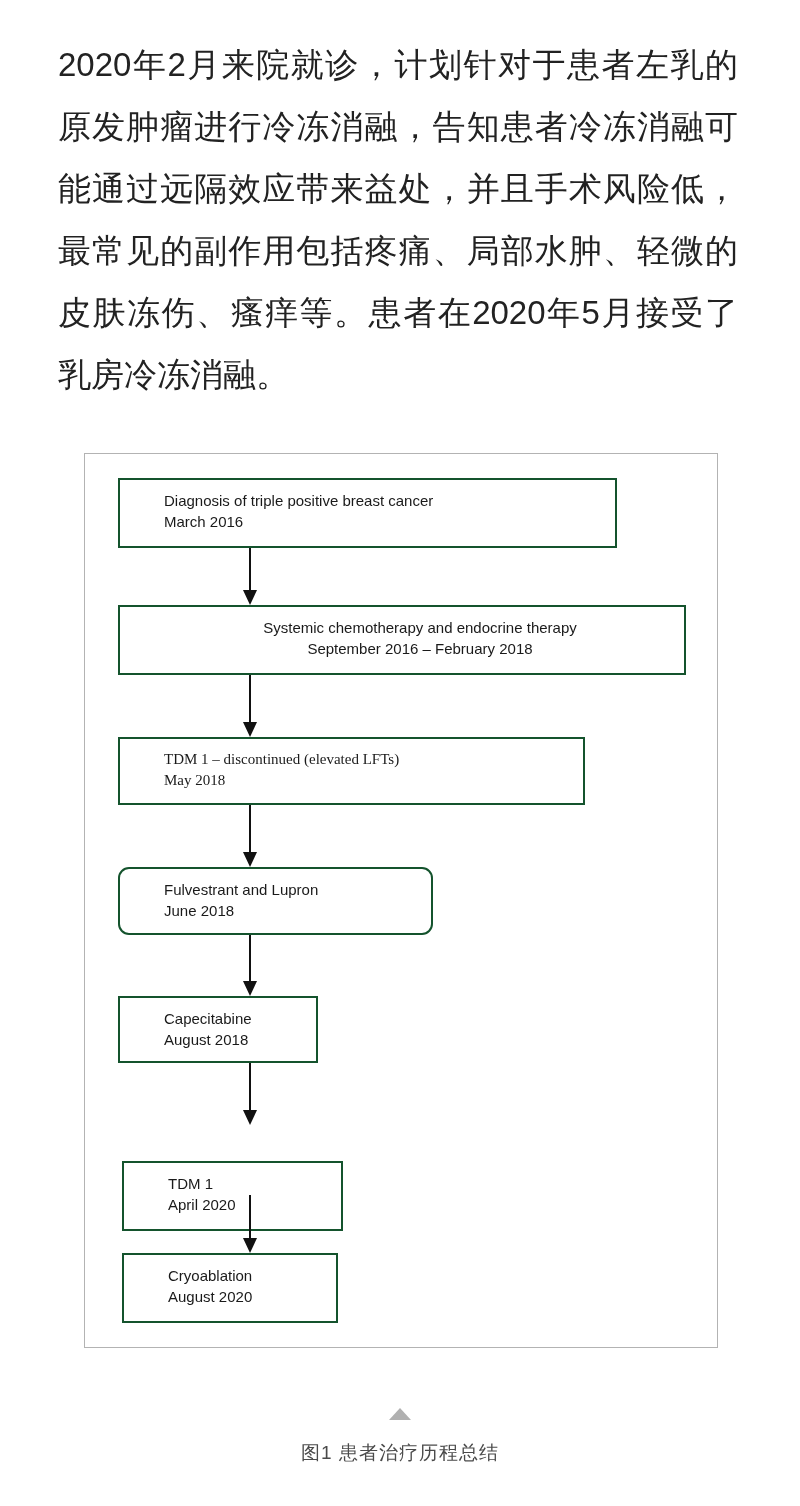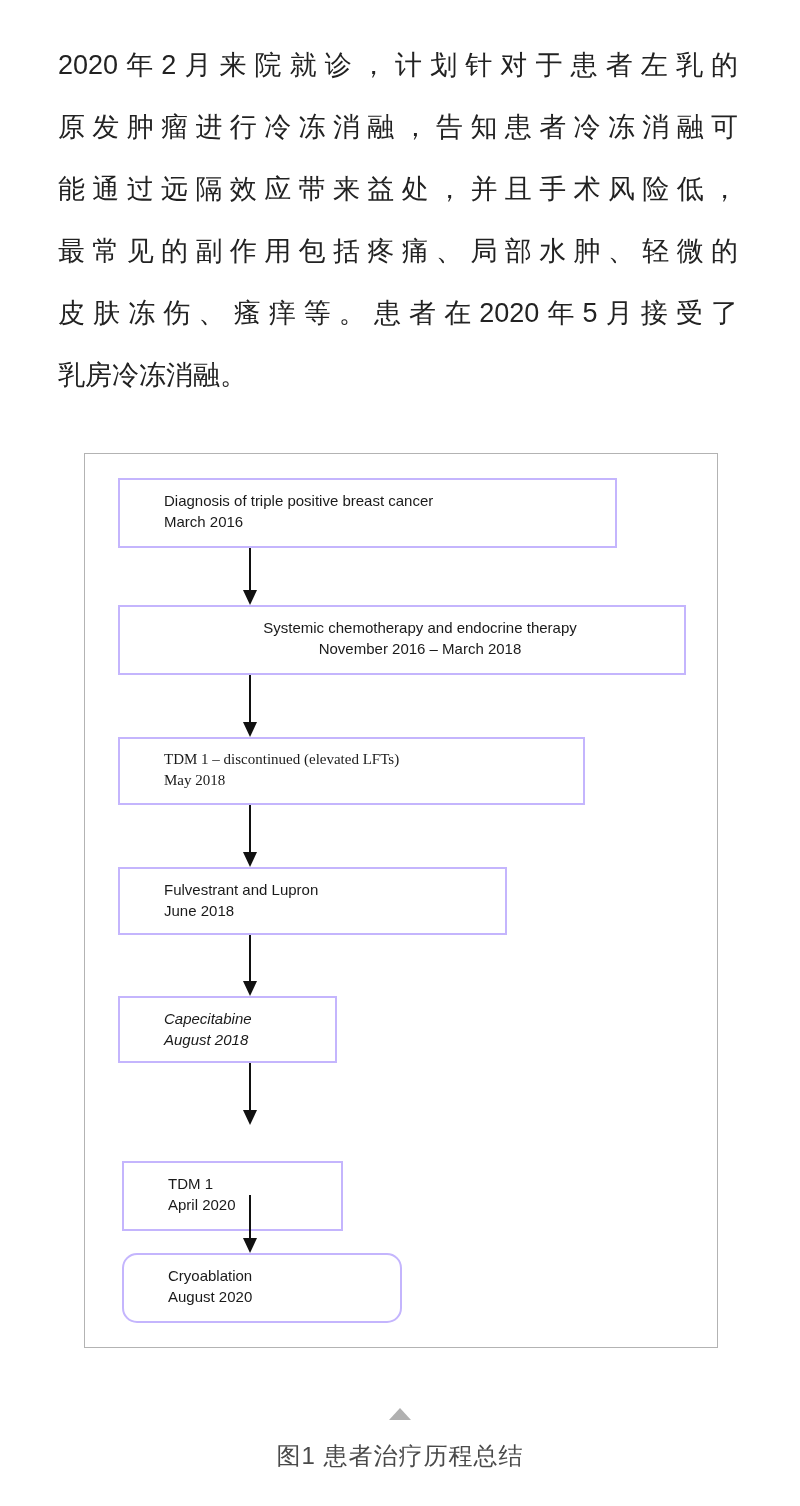--- a/index.html
+++ b/index.html
@@ -16,21 +16,21 @@
   .intro {
     position: absolute;
     left: 58px;
     top: 34px;
     width: 680px;
     color: #222222;
   }
   .iline {
     height: 62px;
     line-height: 62px;
-    font-size: 27px;
+    font-size: 33px;
     font-weight: 400;
     white-space: nowrap;
     text-align: justify;
     text-align-last: justify;
   }
   .iline.last {
     text-align: center;
     text-align-last: left;
   }
 
@@ -43,35 +43,35 @@
     height: 895px;
     border: 1.5px solid #b3b3b3;
     background: #ffffff;
     box-sizing: border-box;
   }
 
   
   .fbox {
     position: absolute;
     box-sizing: border-box;
-    border: 2px solid #c4b5fd;
+    border: 2px solid #14532d;
     background: #ffffff;
     padding: 10px 8px 0 44px;
     font-size: 15px;
     line-height: 21px;
     color: #1a1a1a;
   }
   .fline { white-space: nowrap; }
   .b0 { left: 118px; top: 478px;  width: 499px; height: 70px; }
   .b1 { left: 118px; top: 605px;  width: 568px; height: 70px; text-align: center; }
   .b2 { left: 118px; top: 737px;  width: 467px; height: 68px; font-family: Liberation Serif, serif; }
-  .b3 { left: 118px; top: 867px;  width: 389px; height: 68px; }
-  .b4 { left: 118px; top: 996px;  width: 219px; height: 67px; font-style: italic; }
+  .b3 { left: 118px; top: 867px;  width: 315px; height: 68px; border-radius: 11px; }
+  .b4 { left: 118px; top: 996px;  width: 200px; height: 67px; }
   .b5 { left: 122px; top: 1125px; width: 221px; height: 70px; margin-top: 36px; }
-  .b6 { left: 122px; top: 1253px; width: 280px; height: 70px; border-radius: 15px; }
+  .b6 { left: 122px; top: 1253px; width: 216px; height: 70px; }
 
   
   .arrow {
     position: absolute;
     left: 249px;
     width: 2px;
     background: #111111;
   }
   .arrow::after {
     content: "";
@@ -102,21 +102,21 @@
     border-bottom: 12px solid #b0b0b0;
   }
 
   
   .caption {
     position: absolute;
     left: 0;
     top: 1440px;
     width: 800px;
     text-align: center;
-    font-size: 24px;
+    font-size: 19px;
     letter-spacing: 1px;
     color: #4a4a4a;
   }
 </style>
 </head>
 <body>
 
 <div class="page">
 
   <div class="intro">
@@ -131,21 +131,21 @@
   <div class="figure-frame"></div>
 
   <div class="fbox b0">
     <div class="fline">Diagnosis of triple positive breast cancer</div>
     <div class="fline">March 2016</div>
   </div>
   <div class="arrow a0"></div>
 
   <div class="fbox b1">
     <div class="fline">Systemic chemotherapy and endocrine therapy</div>
-    <div class="fline">November 2016 – March 2018</div>
+    <div class="fline">September 2016 – February 2018</div>
   </div>
   <div class="arrow a1"></div>
 
   <div class="fbox b2">
     <div class="fline">TDM 1 – discontinued (elevated LFTs)</div>
     <div class="fline">May 2018</div>
   </div>
   <div class="arrow a2"></div>
 
   <div class="fbox b3">

